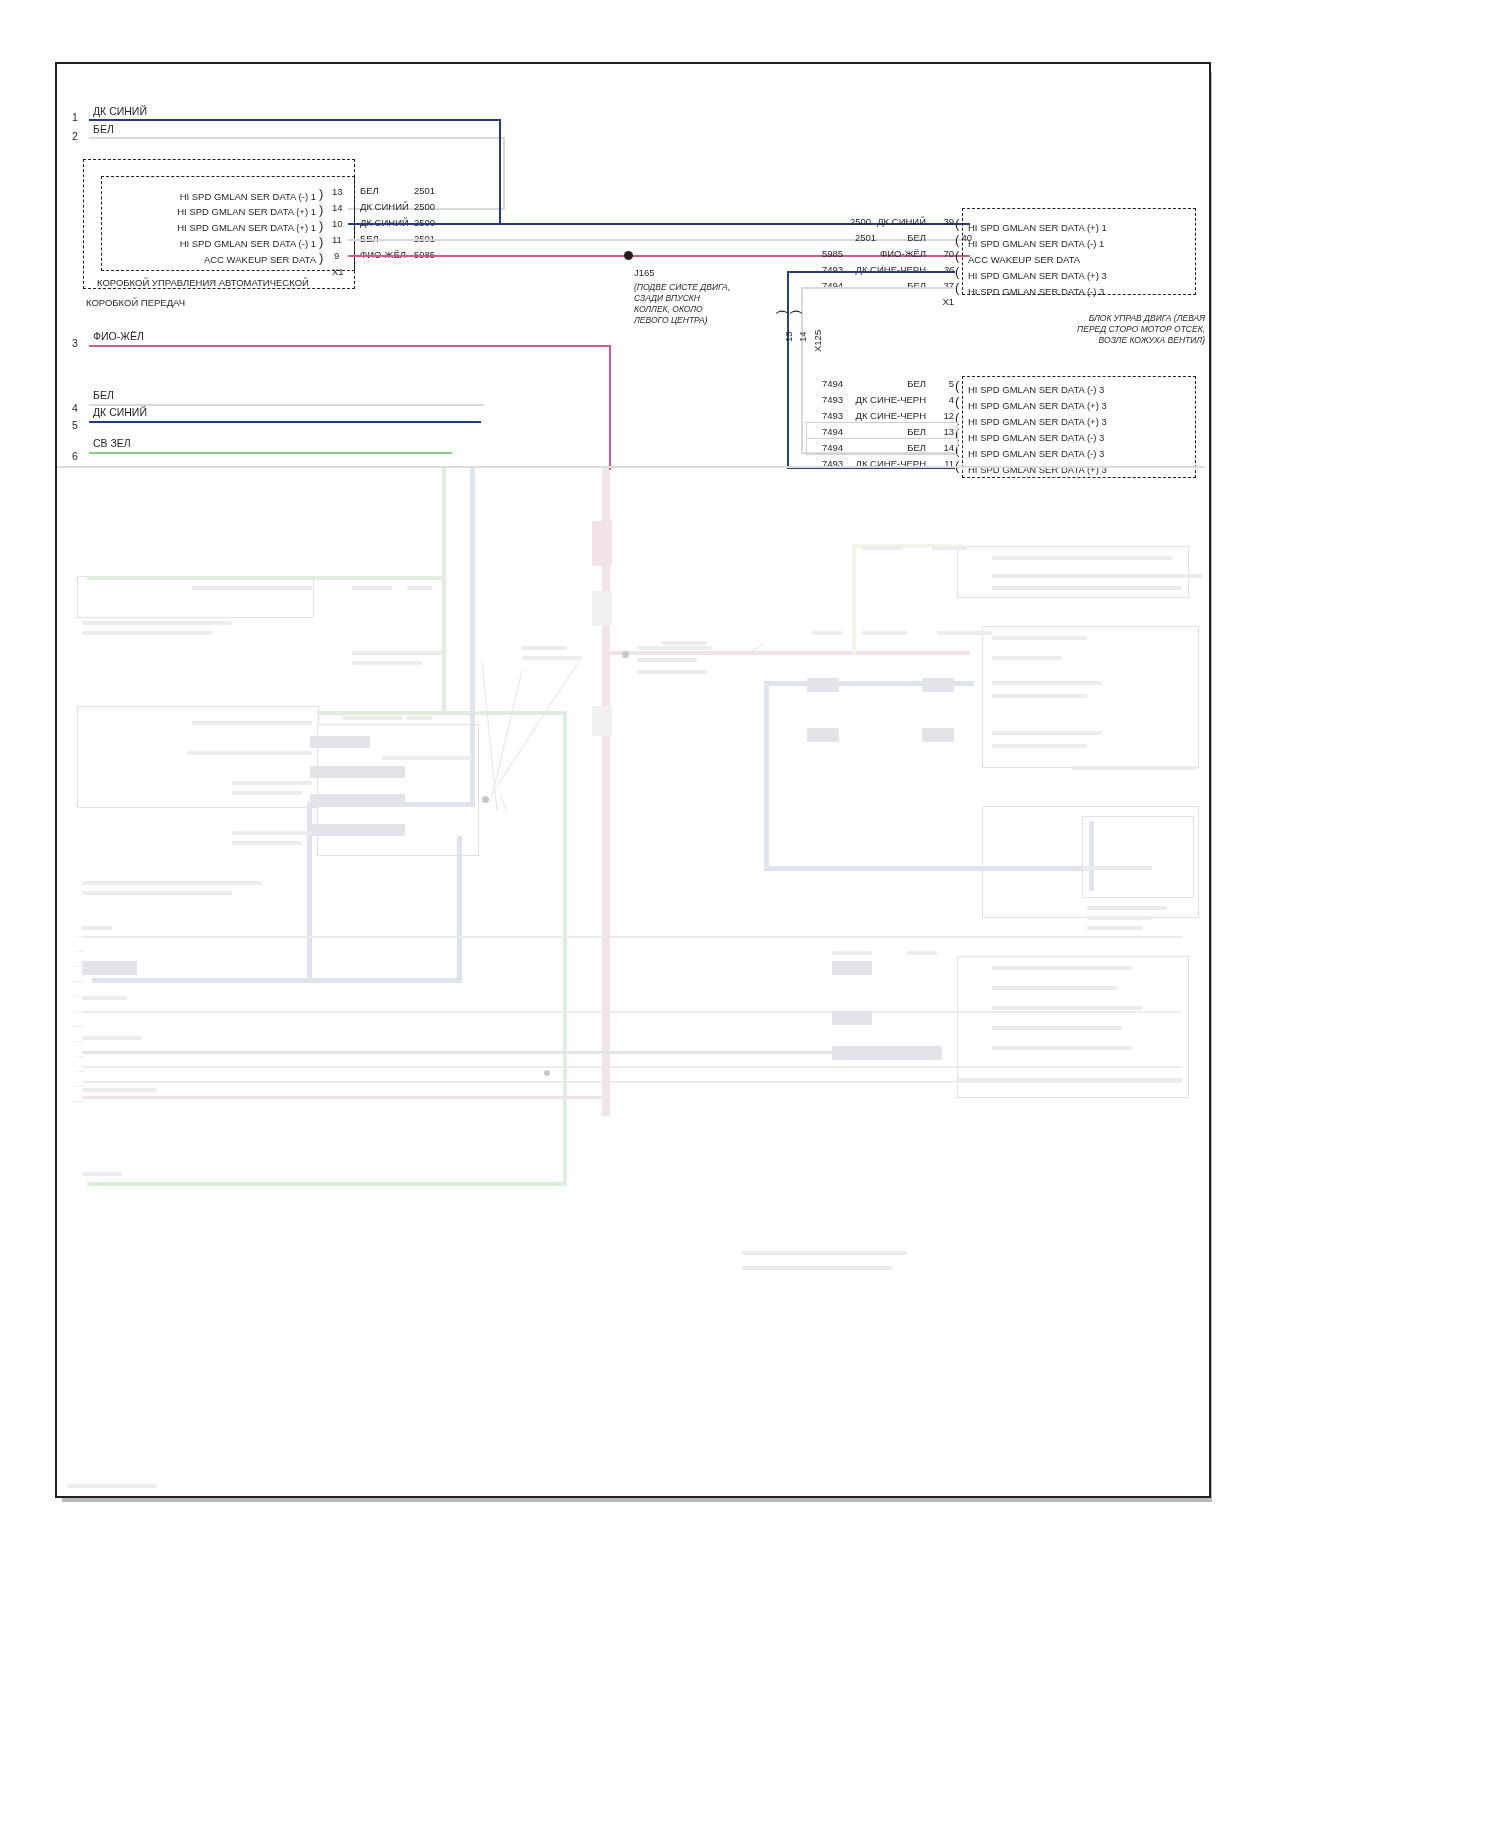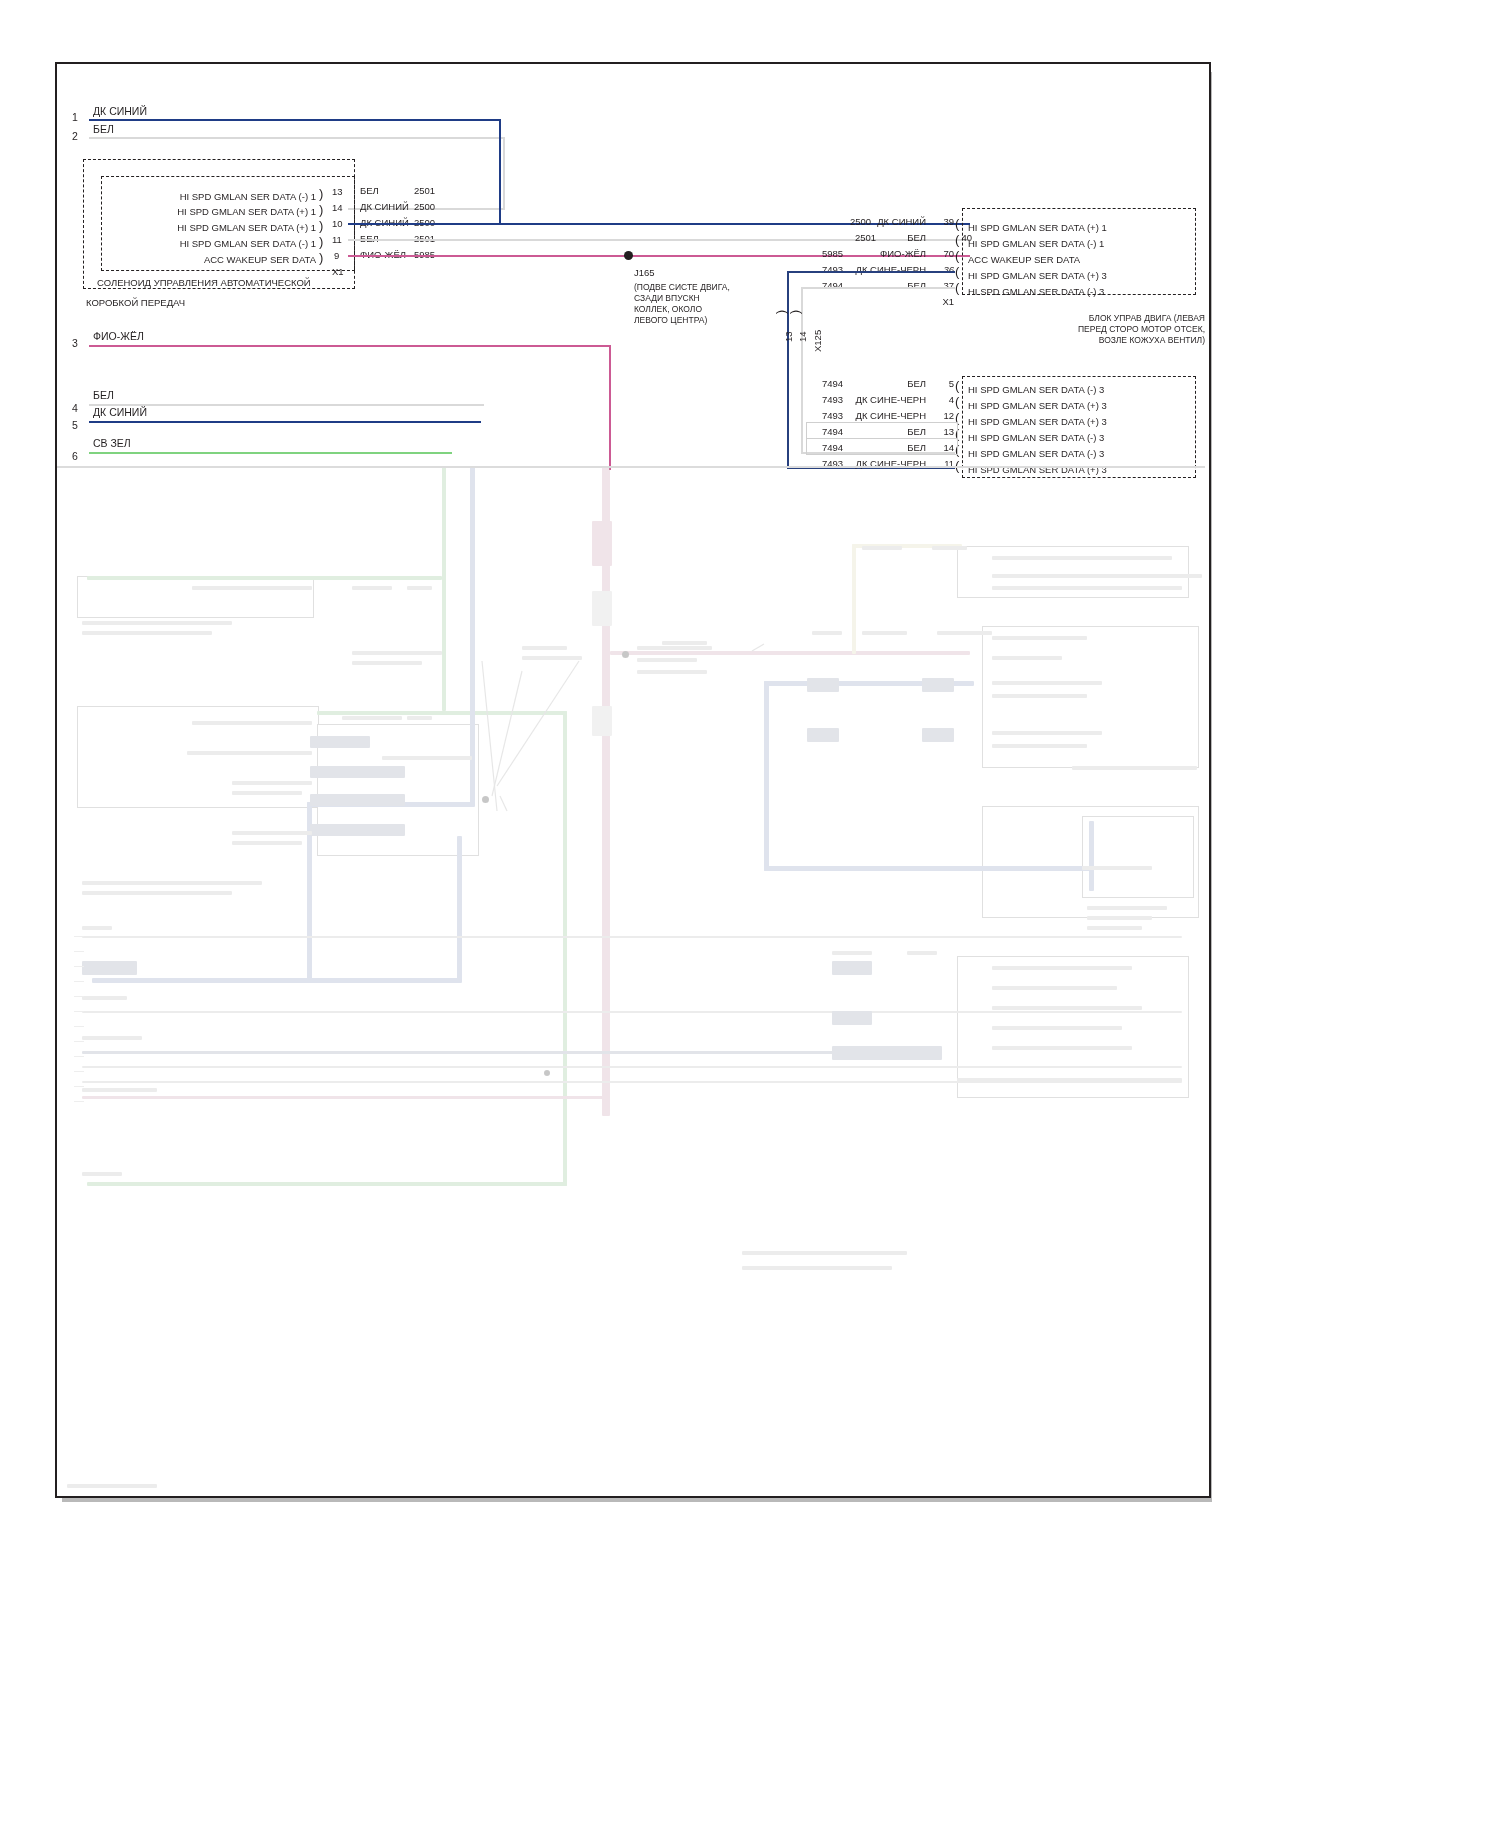--- a/index.html
+++ b/index.html
@@ -6,21 +6,21 @@
   body{font-family:"Liberation Sans","DejaVu Sans",sans-serif;}
   #page{position:relative;width:1500px;height:1828px;background:#ffffff;overflow:hidden;}
 
   
   .frame{position:absolute;border:2px solid #231f20;background:#fff;}
   .frame-shadow{position:absolute;background:#b9b9b9;}
 
   
   .t{position:absolute;white-space:pre;color:#231f20;font-size:10.5px;line-height:12px;}
   .t.sm{font-size:9.5px;}
-  .t.xs{font-size:8.5px;}
+  .t.xs{font-size:8.5px;font-style:italic;}
   .t.r{text-align:right;}
   .vert{position:absolute;white-space:pre;color:#231f20;font-size:9.5px;
         transform:rotate(-90deg);transform-origin:0 0;}
 
   
   .w{position:absolute;}
   .wh{height:0;border-top-width:2px;border-top-style:solid;}
   .wv{width:0;border-left-width:2px;border-left-style:solid;}
 
   
@@ -104,21 +104,21 @@
   <div class="t sm" style="left:414px;top:185px;">2501</div>
   <div class="t sm" style="left:360px;top:201px;">ДК СИНИЙ</div>
   <div class="t sm" style="left:414px;top:201px;">2500</div>
   <div class="t sm" style="left:360px;top:217px;">ДК СИНИЙ</div>
   <div class="t sm" style="left:414px;top:217px;">2500</div>
   <div class="t sm" style="left:360px;top:233px;">БЕЛ</div>
   <div class="t sm" style="left:414px;top:233px;">2501</div>
   <div class="t sm" style="left:360px;top:249px;">ФИО-ЖЁЛ</div>
   <div class="t sm" style="left:414px;top:249px;">5985</div>
 
-  <div class="t sm" style="left:97px;top:277px;">СОЛЕНОИД УПРАВЛЕНИЯ АВТОМАТИЧЕСКОЙ</div>
+  <div class="t sm" style="left:97px;top:277px;">КОРОБКОЙ УПРАВЛЕНИЯ АВТОМАТИЧЕСКОЙ</div>
   <div class="t sm" style="left:86px;top:297px;">КОРОБКОЙ ПЕРЕДАЧ</div>
 
   <div class="w wh" style="left:348px;top:223px;width:622px;border-top-color:#1f3c86;"></div>
   <div class="w wh" style="left:348px;top:239px;width:622px;border-top-color:#d9d9d9;"></div>
   <div class="w wh" style="left:348px;top:255px;width:622px;border-top-color:#cc5a94;"></div>
 
   <div class="dot" style="left:624px;top:251px;"></div>
   <div class="w wv" style="left:609px;top:345px;height:125px;border-left-color:#cc5a94;"></div>
   <div class="t sm" style="left:634px;top:267px;">J165</div>
   <div class="t xs" style="left:634px;top:281px;">(ПОДВЕ СИСТЕ ДВИГА,</div>

